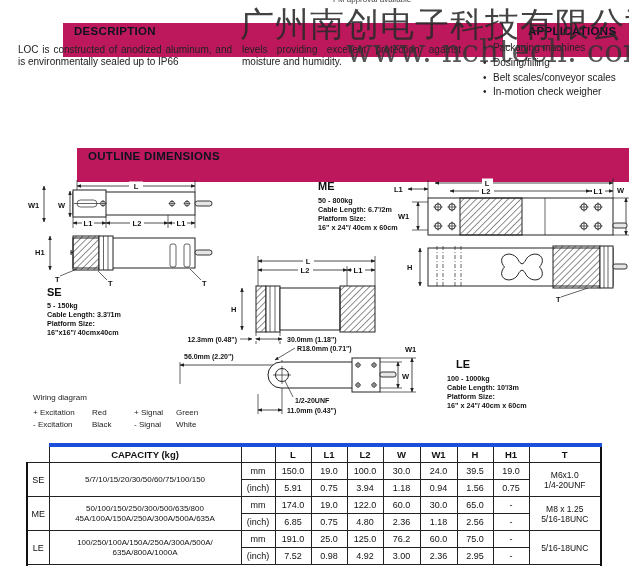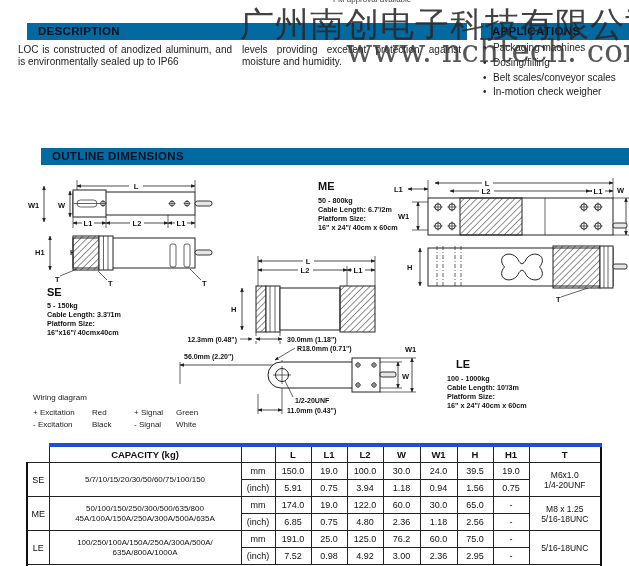--- a/index.html
+++ b/index.html
@@ -6,21 +6,21 @@
   .page{position:relative;width:629px;height:566px;background:#fff;overflow:hidden;
         font-family:"Liberation Sans",sans-serif;color:#1a1a1a;}
   
   .wm-top{position:absolute;left:333px;top:-5px;font-size:8px;color:#444;}
   .wm-cn{position:absolute;left:240px;top:2px;font-size:34px;letter-spacing:1px;
          color:rgba(40,40,40,.88);white-space:nowrap;z-index:9;pointer-events:none;}
   .wm-url{position:absolute;left:346px;top:33px;font-size:31px;
           font-family:"DejaVu Serif",serif;color:rgba(50,50,50,.82);
           white-space:nowrap;z-index:9;pointer-events:none;}
   
-  .band{position:absolute;height:17px;background:#0369a1;}
+  .band{position:absolute;height:34px;background:#be185d;margin-left:36px;}
   .band .t{font-size:11.5px;font-weight:bold;color:#0d1220;line-height:17px;
            padding-left:11px;letter-spacing:.3px;}
   .band-desc{left:27px;top:23px;width:440px;}
   .band-apps{left:481px;top:23px;width:148px;}
   .band-outline{left:41px;top:148px;width:602px;}
   
   .desc-col1{position:absolute;left:18px;top:44px;width:214px;font-size:10px;
              line-height:12.4px;text-align:justify;color:#222;}
   .desc-col1 p{margin:0 0 7px 0;}
   .desc-col2{position:absolute;left:242px;top:44px;width:219px;font-size:10px;

